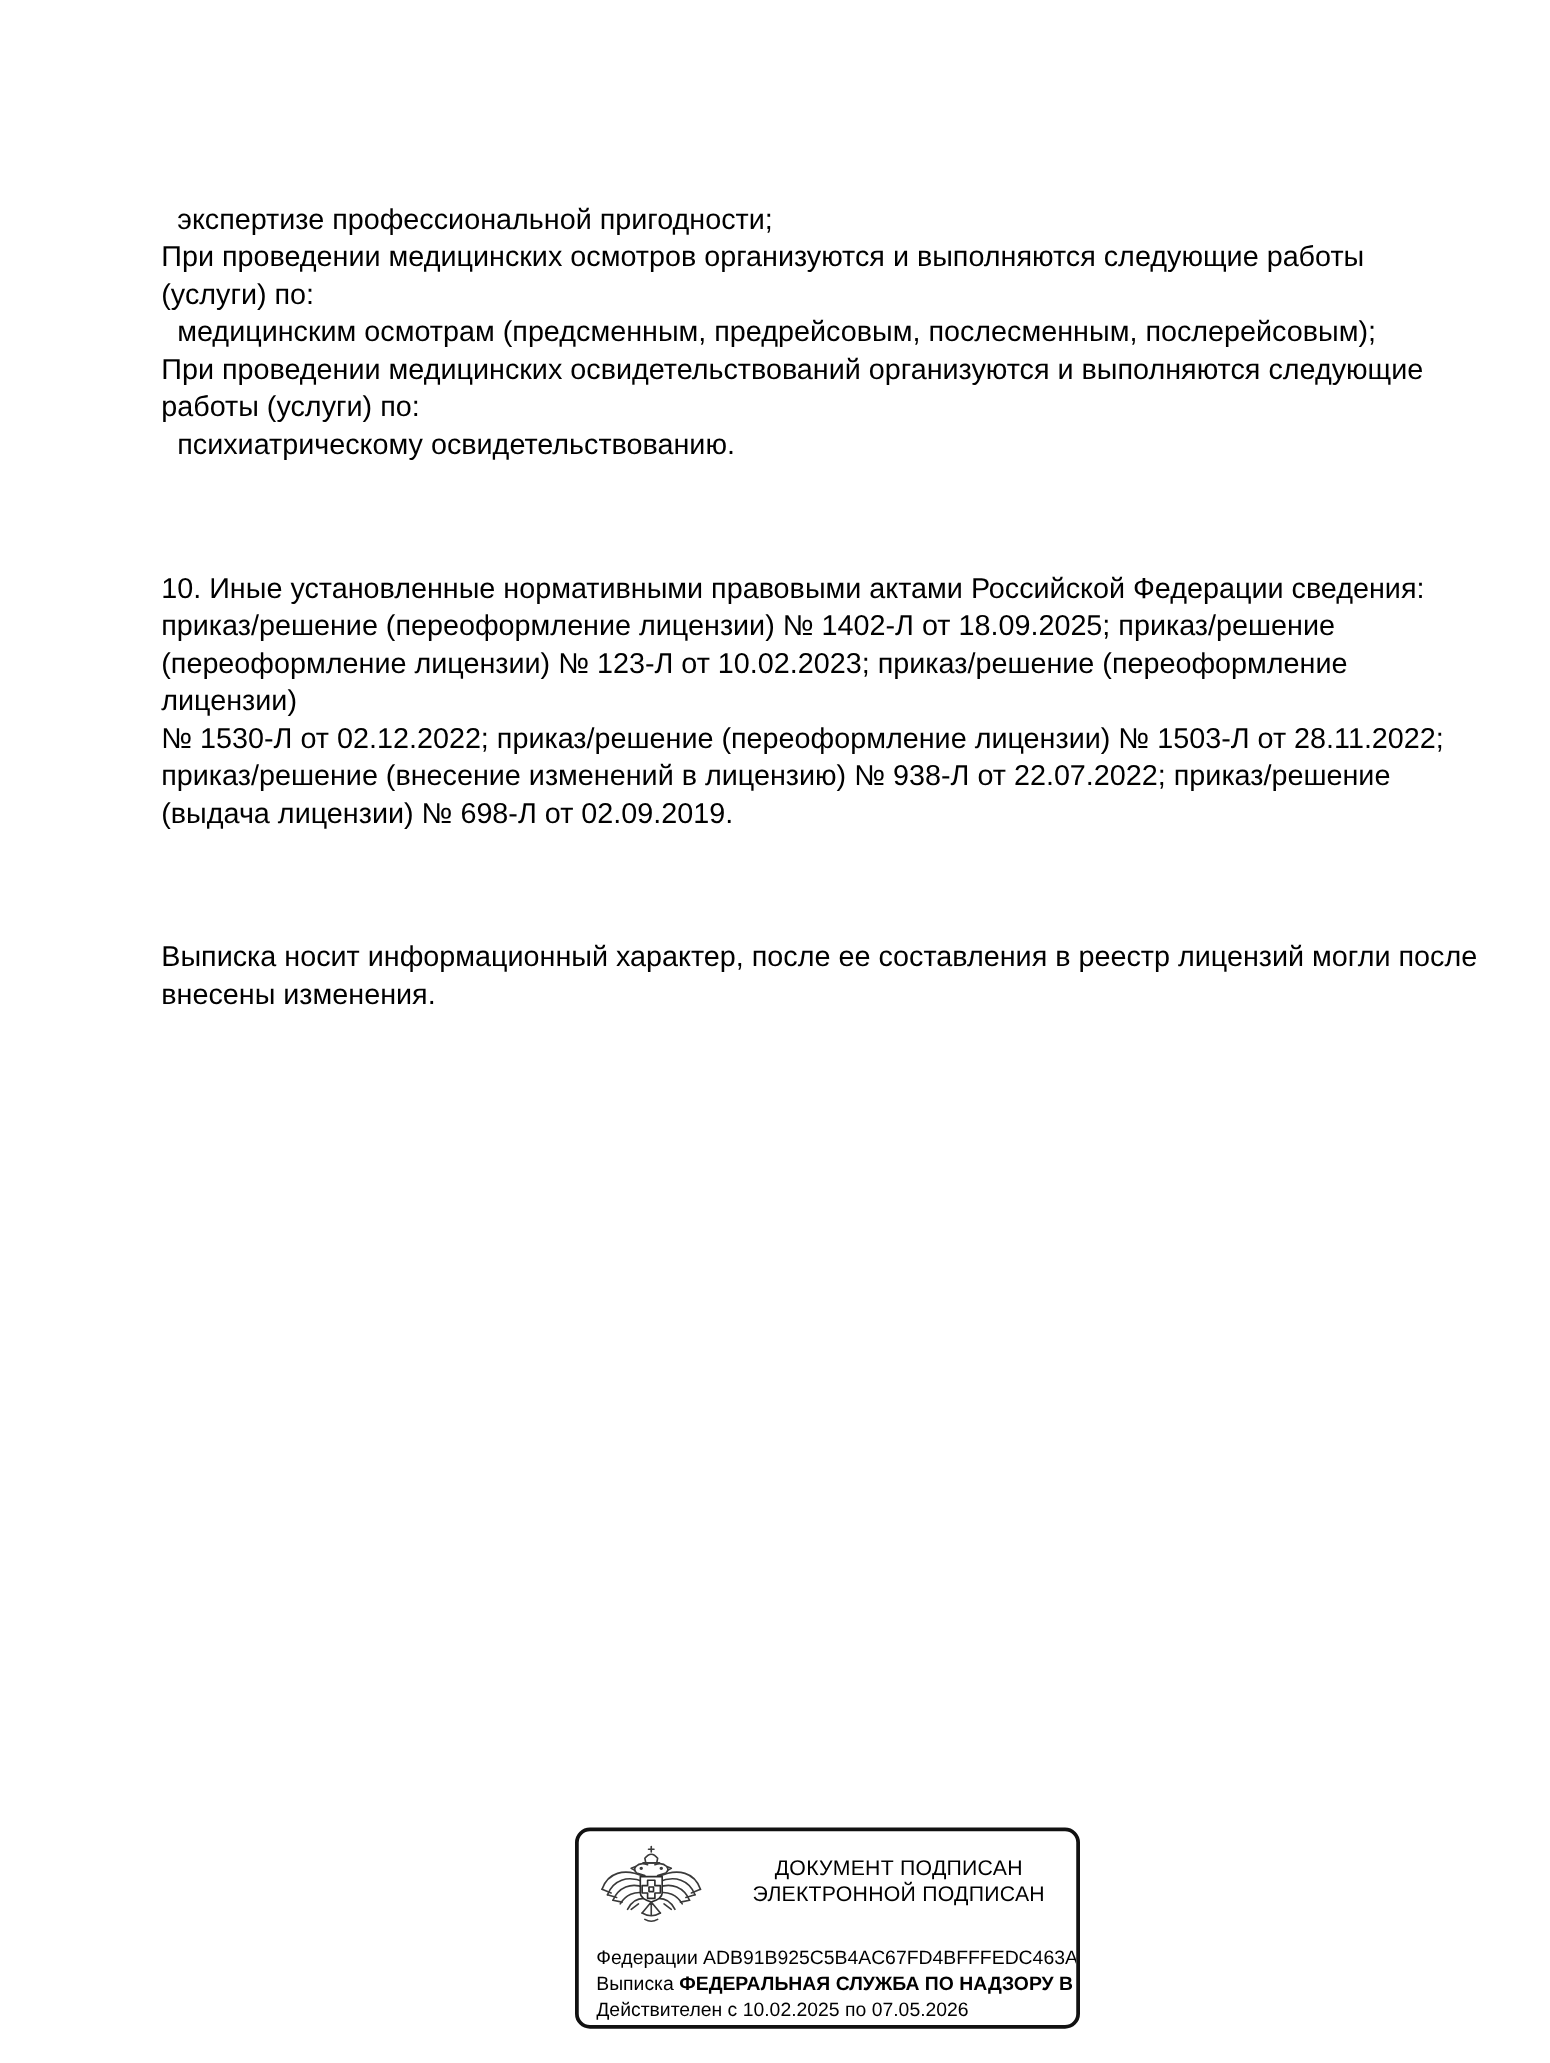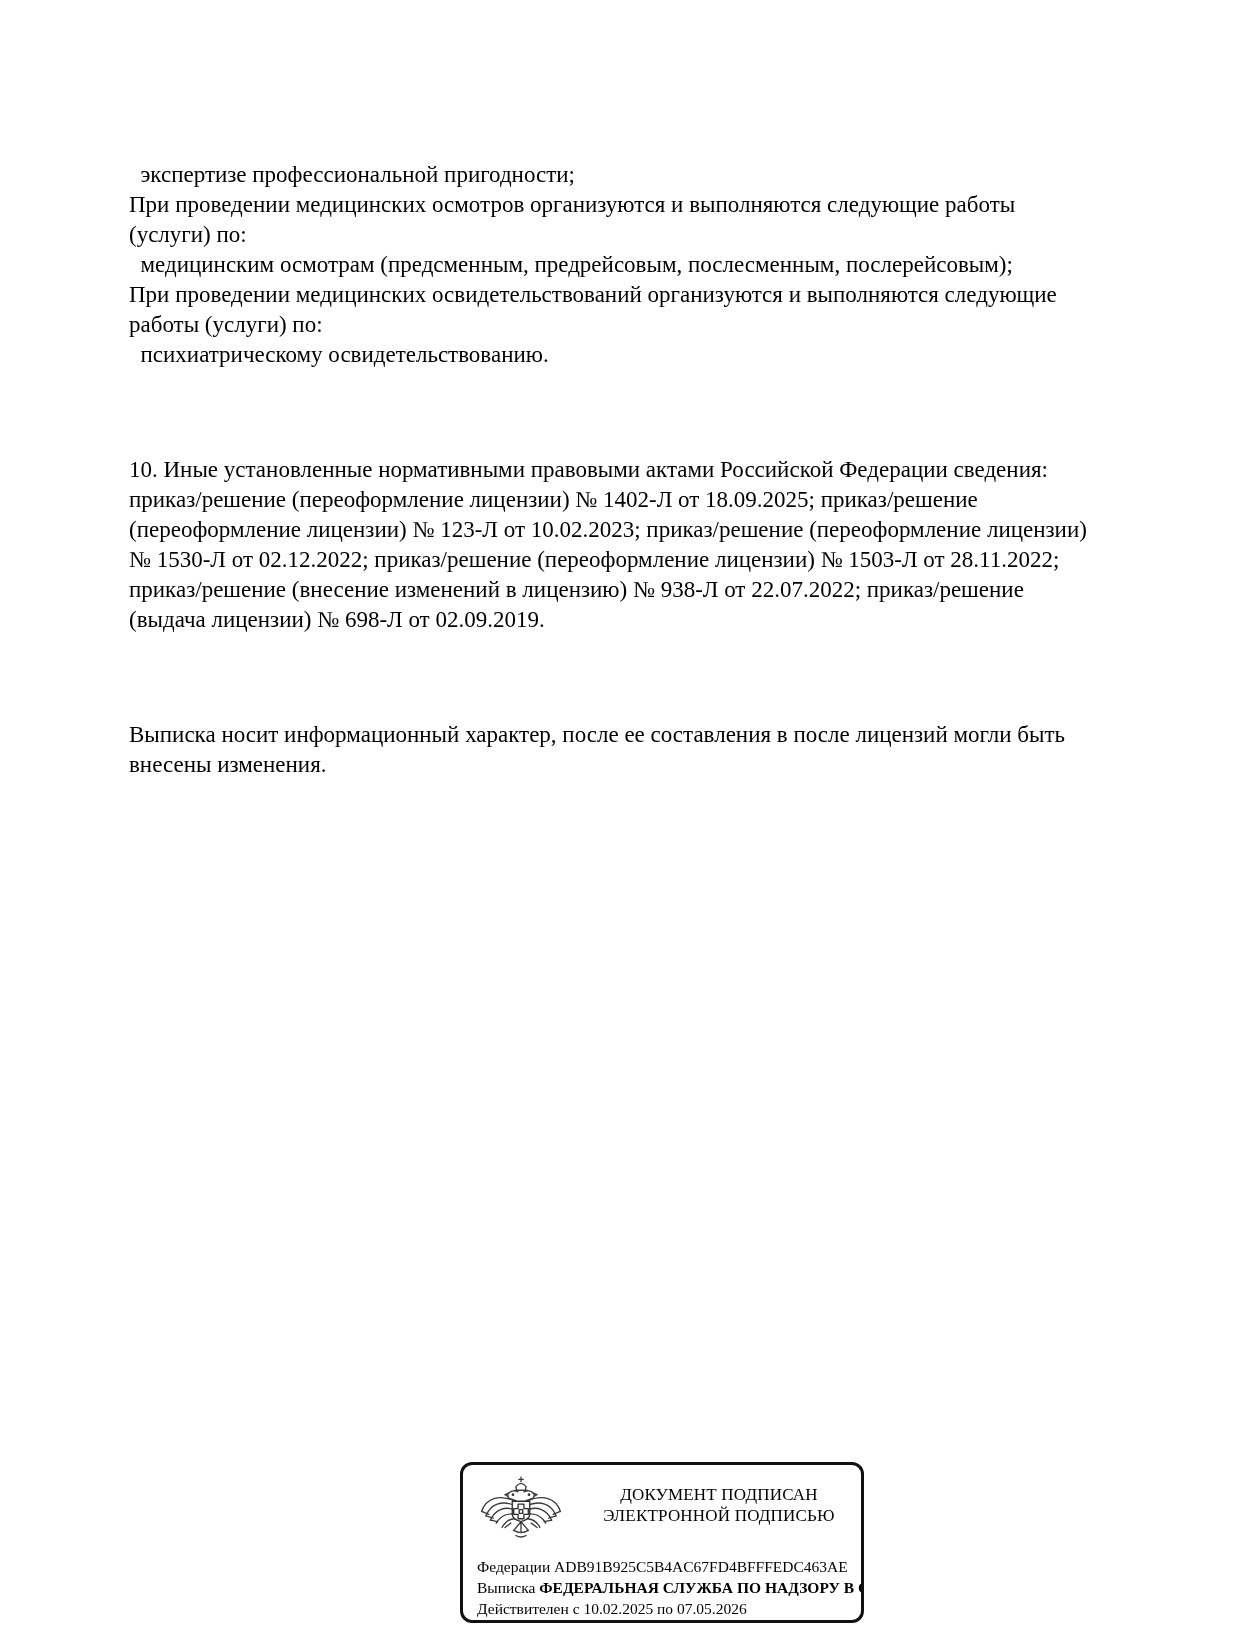--- a/index.html
+++ b/index.html
@@ -2,21 +2,21 @@
 <html><head>
 <meta charset="utf-8">
 <style>
   html, body { margin: 0; padding: 0; background: #ffffff; }
   .page {
     position: relative;
     width: 1240px;
     height: 1650px;
     background: #ffffff;
     color: #000000;
-    font-family: Liberation Serif, serif;
+    font-family: Liberation Sans, sans-serif;
     overflow: hidden;
   }
   .doc-text {
     position: absolute;
     left: 129px;
     top: 100px;
     width: 1058px;
     font-size: 23px;
     line-height: 30px;
     white-space: pre-wrap;
@@ -68,21 +68,21 @@
   медицинским осмотрам (предсменным, предрейсовым, послесменным, послерейсовым);
 При проведении медицинских освидетельствований организуются и выполняются следующие
 работы (услуги) по:
   психиатрическому освидетельствованию.</p>
     <p>10. Иные установленные нормативными правовыми актами Российской Федерации сведения:
 приказ/решение (переоформление лицензии) № 1402-Л от 18.09.2025; приказ/решение
 (переоформление лицензии) № 123-Л от 10.02.2023; приказ/решение (переоформление лицензии)
 № 1530-Л от 02.12.2022; приказ/решение (переоформление лицензии) № 1503-Л от 28.11.2022;
 приказ/решение (внесение изменений в лицензию) № 938-Л от 22.07.2022; приказ/решение
 (выдача лицензии) № 698-Л от 02.09.2019.</p>
-    <p>Выписка носит информационный характер, после ее составления в после лицензий могли быть
+    <p>Выписка носит информационный характер, после ее составления в реестр лицензий могли после
 внесены изменения.</p>
   </div>
 
   <div class="stamp">
     <div class="stamp-header">
       <span class="stamp-emblem">
         <svg viewBox="0 0 120 96" width="88" height="70" fill="none" stroke="#3a3a3a" stroke-width="1.8" stroke-linecap="round" stroke-linejoin="round">
           <defs>
             <g id="wing">
               <path d="M52 36 C30 26 12 32 6 50"></path>
@@ -108,21 +108,21 @@
           <path d="M48 36 h24 v18 q0 6 -12 10 q-12 -4 -12 -10 z" fill="#ffffff" stroke="#2b2b2b"></path>
           <path d="M56 40 h8 v6 h6 v8 h-6 v6 h-8 v-6 h-6 v-8 h6 z" fill="#ffffff" stroke="#2b2b2b"></path>
           <rect x="57.5" y="47.5" width="5" height="5" stroke="#2b2b2b"></rect>
           <path d="M60 64 v14 M60 64 l-10 12 M60 64 l10 12"></path>
           <path d="M50 76 q10 6 20 0"></path>
           <path d="M53 83 q7 4 14 0"></path>
         </svg>
       </span>
       <div class="stamp-title">
         <div>ДОКУМЕНТ ПОДПИСАН</div>
-        <div>ЭЛЕКТРОННОЙ ПОДПИСЬЮ</div>
+        <div>ЭЛЕКТРОННОЙ ПОДПИСАН</div>
       </div>
     </div>
     <div class="stamp-lines">
       <div class="stamp-line"><span>Федерации</span> <span>ADB91B925C5B4AC67FD4BFFFEDC463AE</span></div>
       <div class="stamp-line"><span>Выписка</span> <span class="owner-value">ФЕДЕРАЛЬНАЯ СЛУЖБА ПО НАДЗОРУ В СФ</span></div>
       <div class="stamp-line">Действителен с 10.02.2025 по 07.05.2026</div>
     </div>
   </div>
 
 </div>

